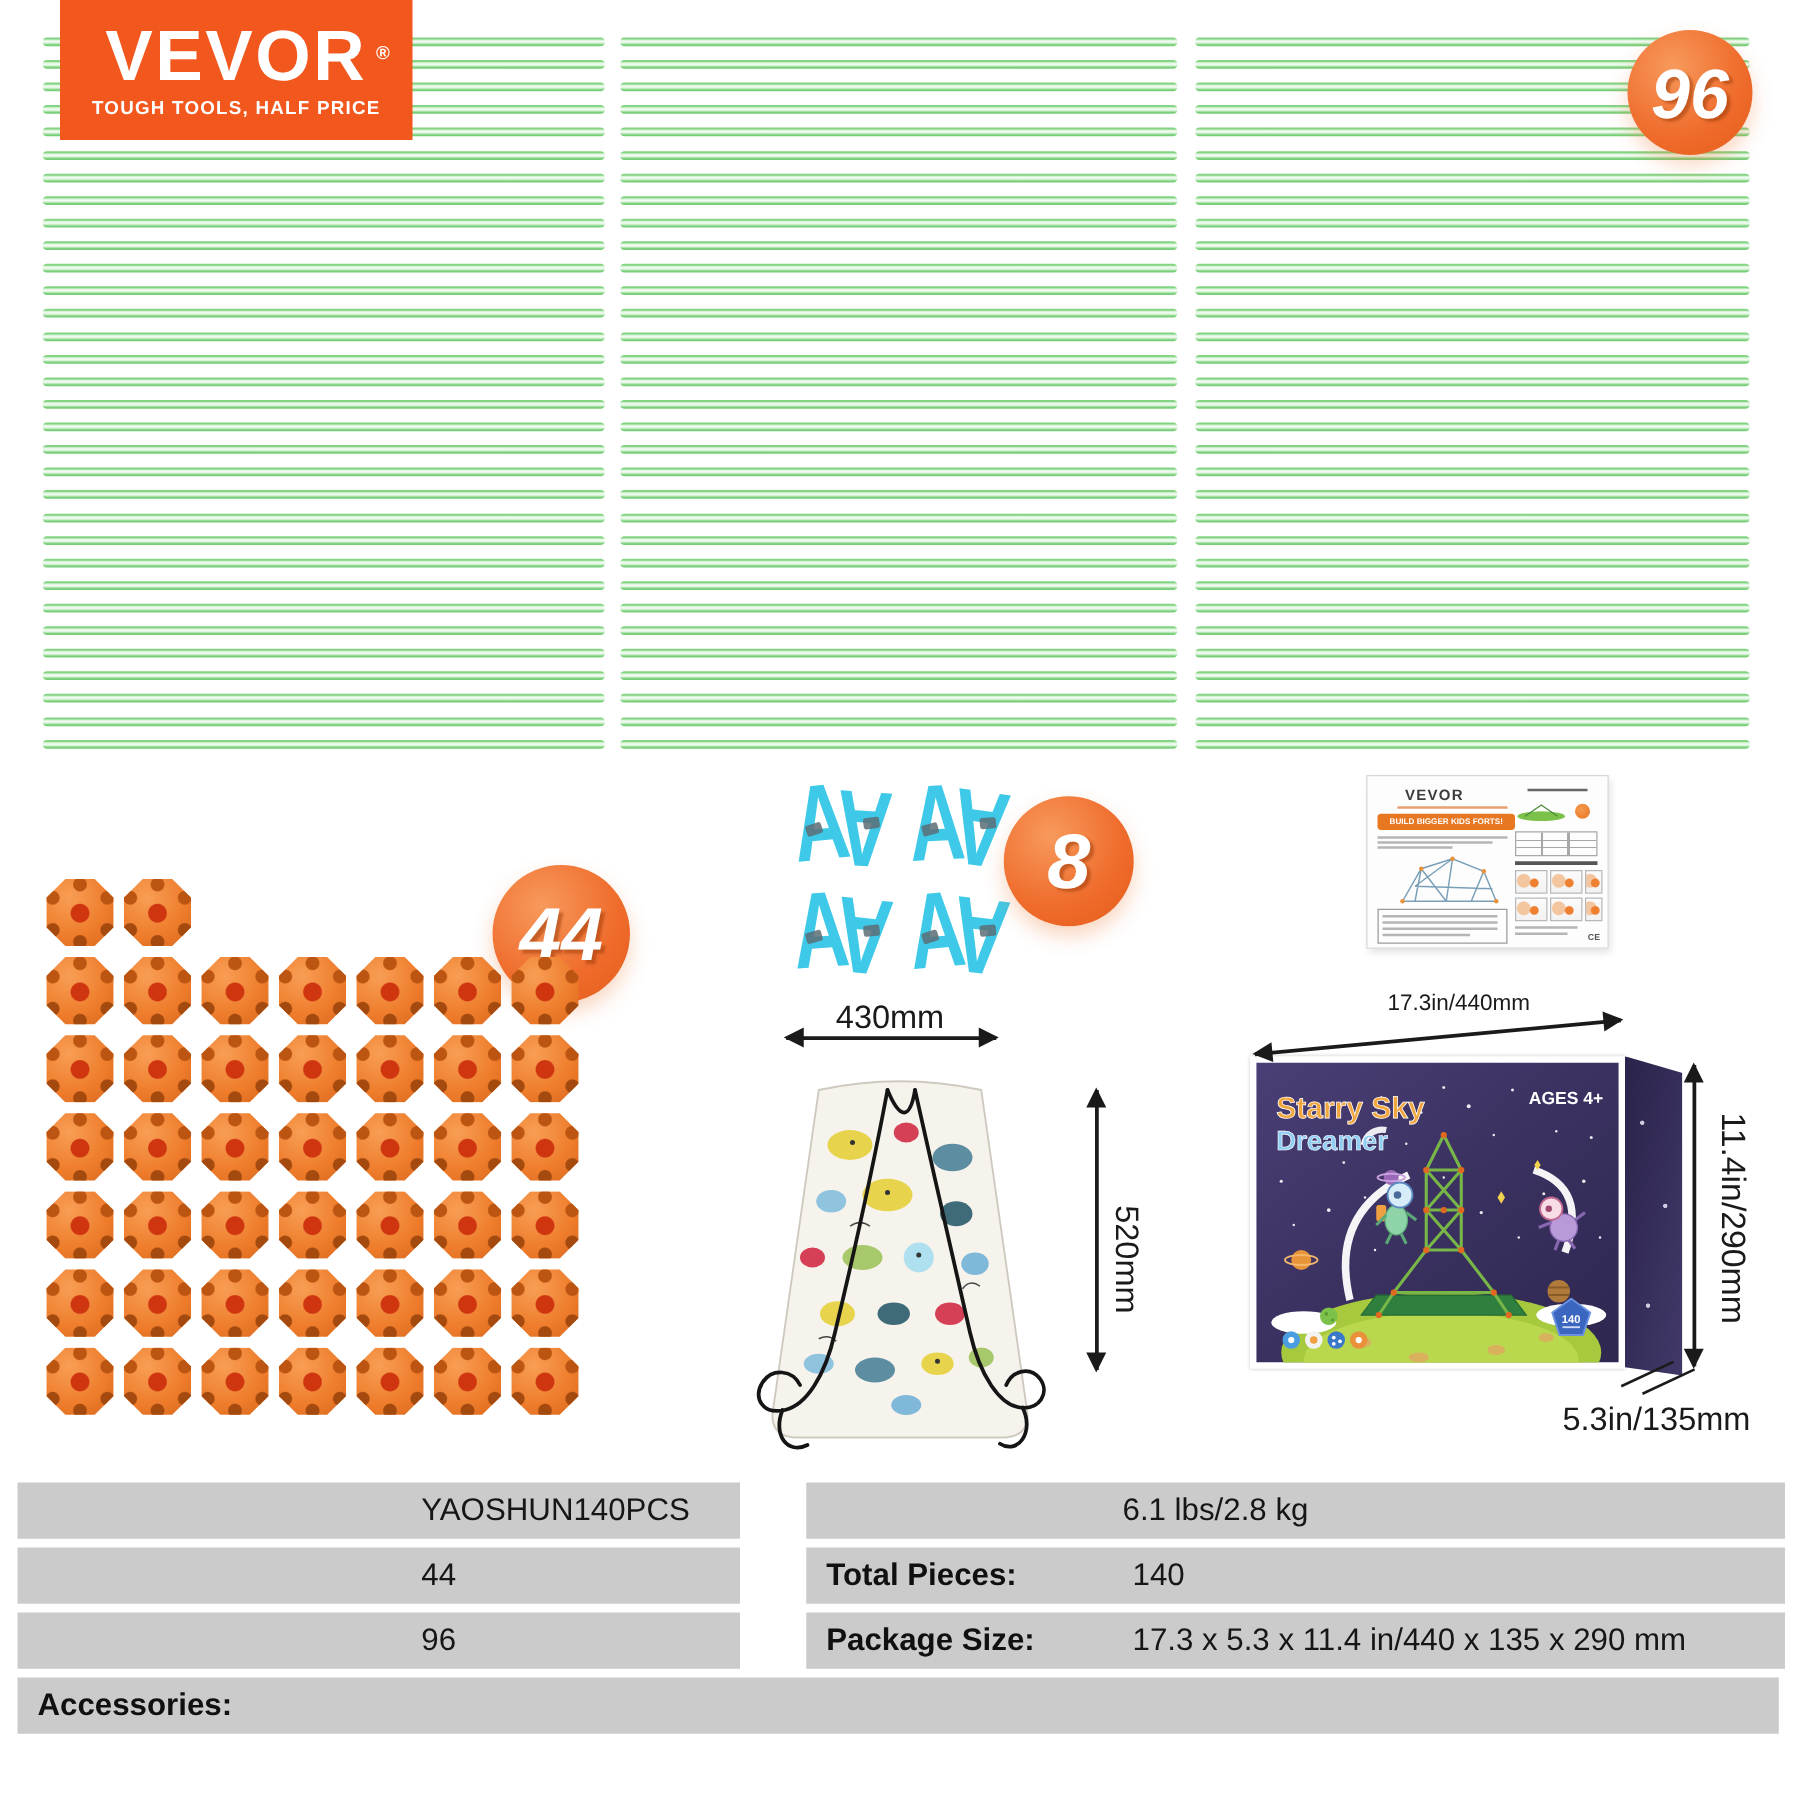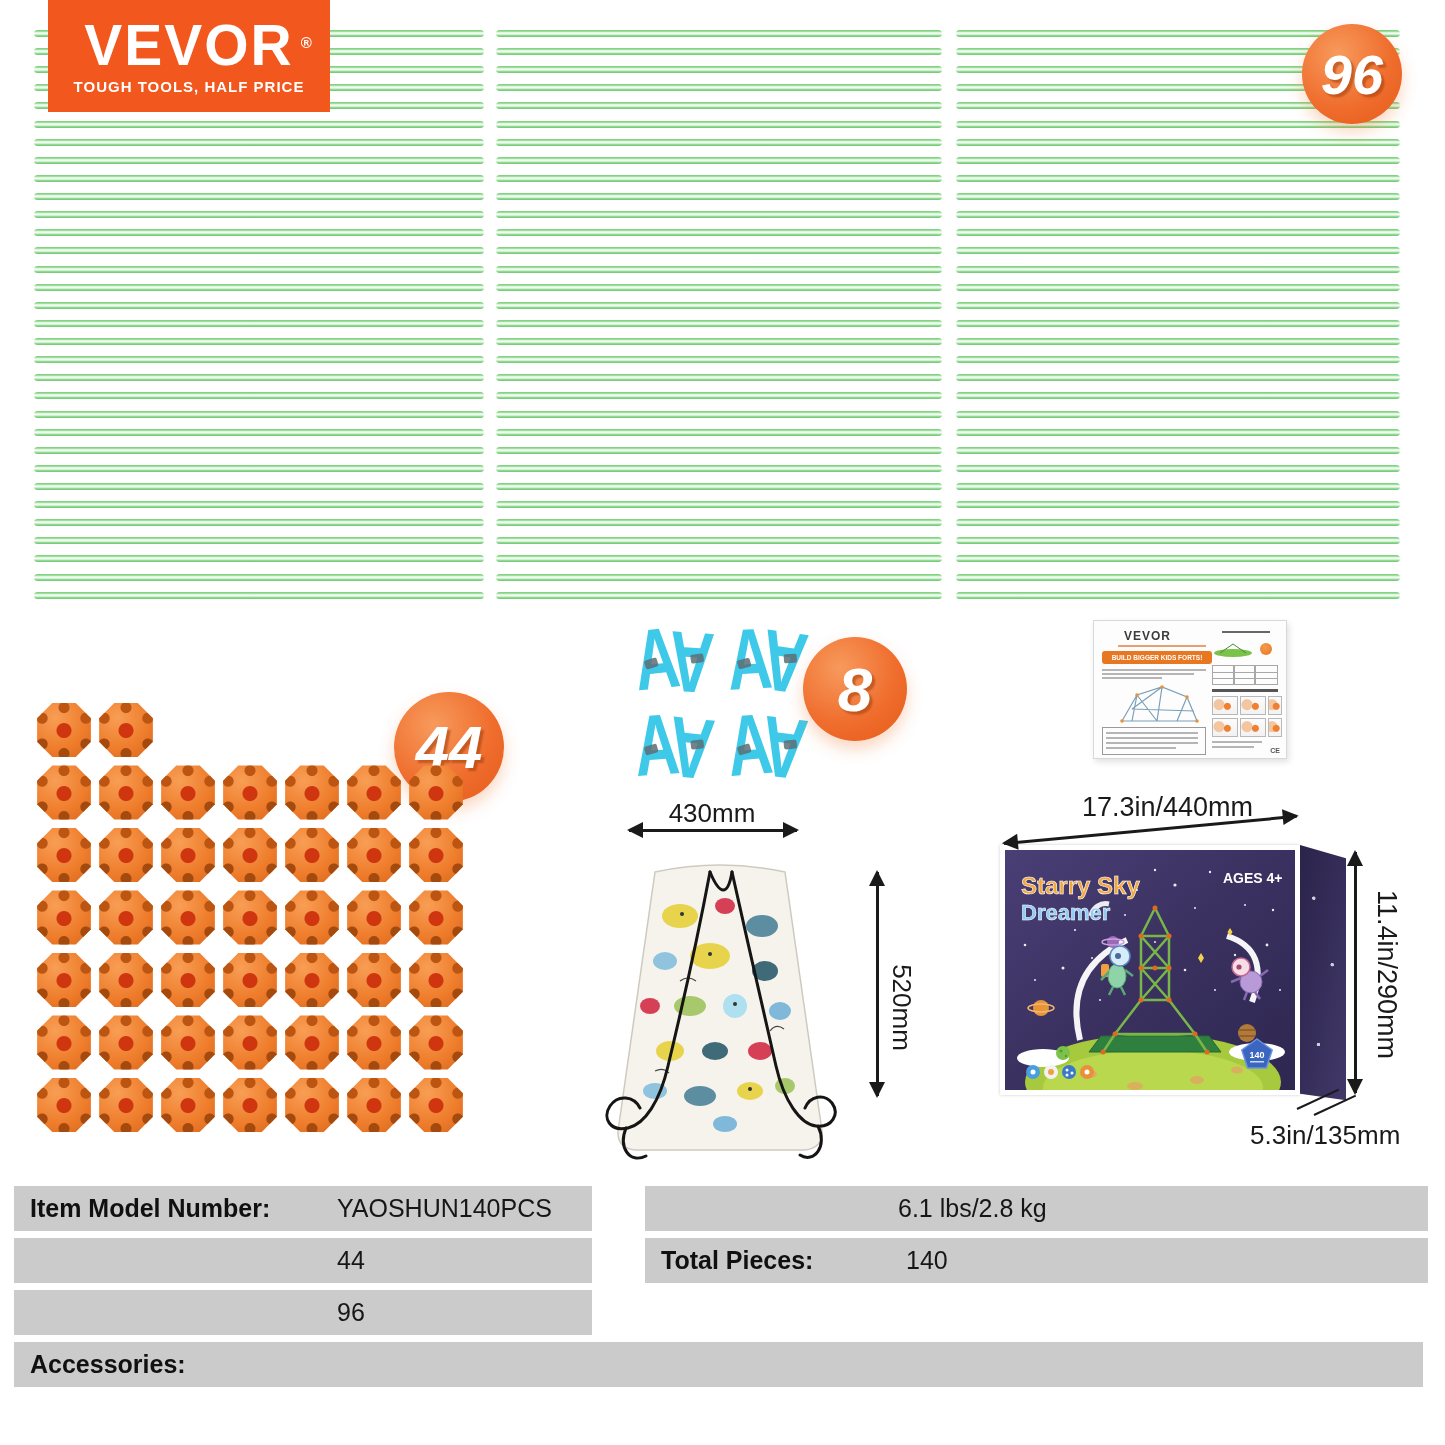--- a/index.html
+++ b/index.html
@@ -367,21 +367,21 @@
     <div class="m-thumb" style="left:146px;top:75px;"></div>
     <div class="m-thumb" style="left:174px;top:75px;width:12px;"></div>
     <div class="m-thumb" style="left:118px;top:97px;"></div>
     <div class="m-thumb" style="left:146px;top:97px;"></div>
     <div class="m-thumb" style="left:174px;top:97px;width:12px;"></div>
     <div class="m-line" style="left:118px;top:120px;width:50px;"></div>
     <div class="m-line" style="left:118px;top:125px;width:42px;"></div>
     <div class="m-ce">CE</div>
   </div>
 
-  <div class="dim-text" style="left:1082px;top:792px;width:170px;font-size:27px;">17.3in/440mm</div>
+  <div class="dim-text" style="left:1082px;top:792px;width:170px;font-size:18px;">17.3in/440mm</div>
   <div class="dim-arrow-h" style="left:1004px;top:842px;width:294px;transform:rotate(-5.3deg);transform-origin:left center;"></div>
 
   <div class="abs box-front">
     <svg width="290" height="240" viewBox="0 0 290 240">
       <defs>
         <linearGradient id="pg" x1="0" y1="0" x2="1" y2="1">
           <stop offset="0" stop-color="#4a3f76"></stop>
             <stop offset="0.5" stop-color="#3a3160"></stop>
             <stop offset="1" stop-color="#2e2750"></stop>
         </linearGradient>
@@ -506,38 +506,41 @@
   <div class="abs box-side"></div>
 
   <div class="dim-arrow-v" style="left:1354px;top:852px;height:241px;"></div>
   <div class="dim-text" style="left:1286px;top:959px;width:200px;font-size:27px;transform:rotate(90deg);">11.4in/290mm</div>
   <div class="tick-line" style="left:1297px;top:1108px;width:46px;transform:rotate(-25deg);transform-origin:left center;"></div>
   <div class="tick-line" style="left:1314px;top:1114px;width:46px;transform:rotate(-25deg);transform-origin:left center;"></div>
   <div class="dim-text" style="left:1250px;top:1120px;width:150px;">5.3in/135mm</div>
 
   <div id="spec-left" class="spec-block" style="left:14px;top:1186px;width:578px;">
       <div class="spec-row">
-        <span class="spec-label">Item Model Number:</span>
         <span class="spec-value" style="left: 323px;">YAOSHUN140PCS</span>
       </div>
       <div class="spec-row">
         <span class="spec-value" style="left: 323px;">44</span>
       </div>
       <div class="spec-row">
         <span class="spec-value" style="left: 323px;">96</span>
       </div>
     </div>
   <div id="spec-right" class="spec-block" style="left:645px;top:1186px;width:783px;">
       <div class="spec-row">
         <span class="spec-value" style="left: 253px;">6.1 lbs/2.8 kg</span>
       </div>
       <div class="spec-row">
         <span class="spec-label">Total Pieces:</span>
         <span class="spec-value" style="left: 261px;">140</span>
       </div>
+      <div class="spec-row">
+        <span class="spec-label">Package Size:</span>
+        <span class="spec-value" style="left: 261px;">17.3 x 5.3 x 11.4 in/440 x 135 x 290 mm</span>
+      </div>
     </div>
   <div id="spec-bottom" class="spec-block" style="left:14px;top:1342px;width:1409px;">
       <div class="spec-row">
         <span class="spec-label">Accessories:</span>
       </div>
     </div>
 
 </div>
 
 </body></html>

